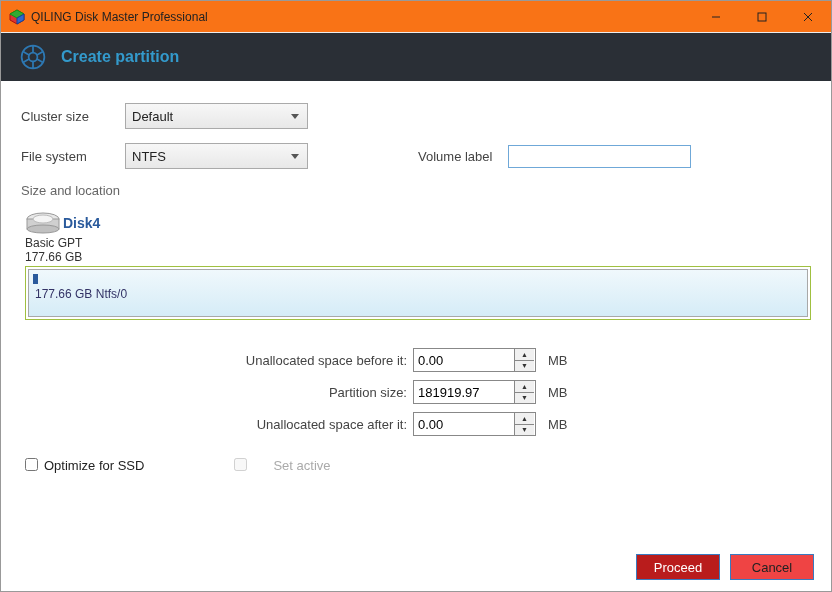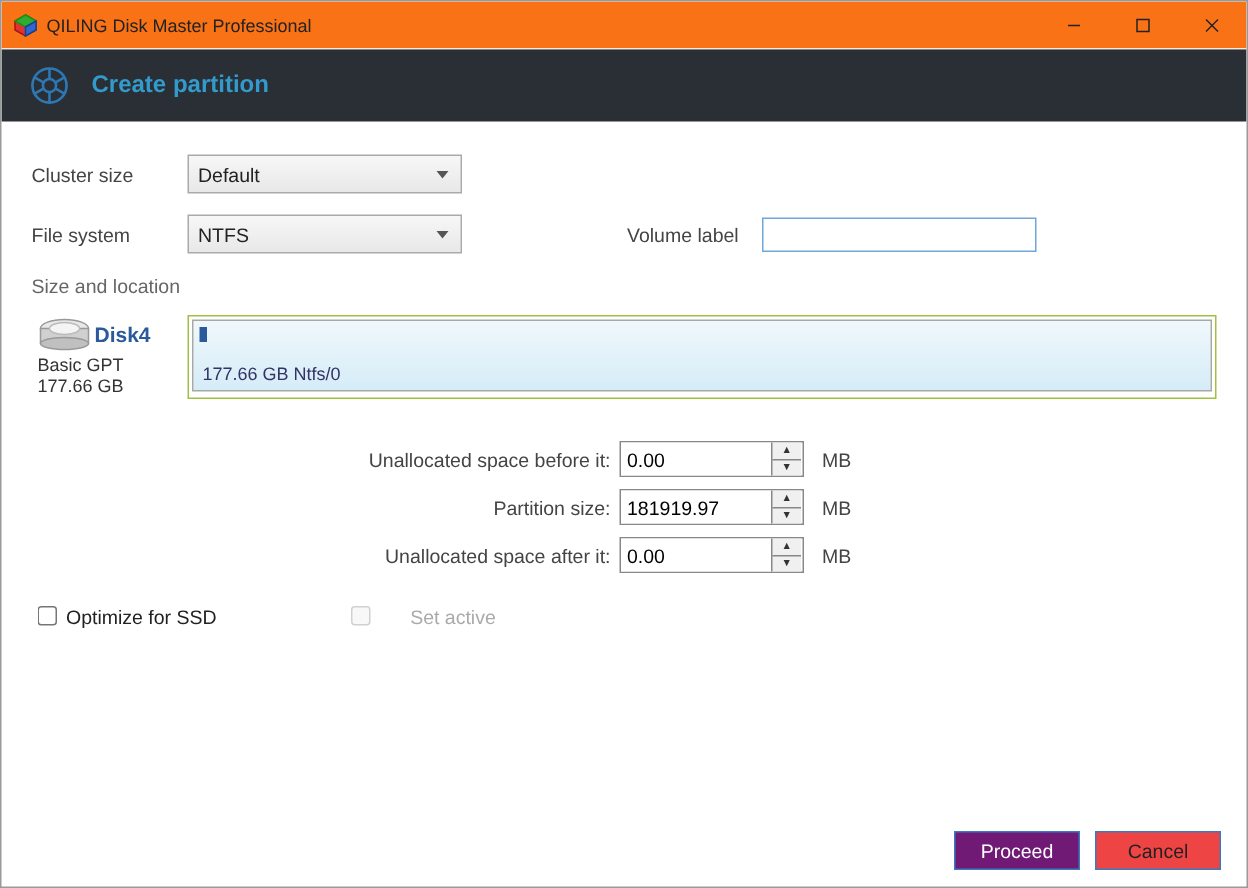--- a/index.html
+++ b/index.html
@@ -13,46 +13,46 @@
 .header .wheel { width: 28px; height: 28px; margin-right: 14px; }
 .header .header-title { color: #339acc; font-size: 16px; font-weight: 600; }
 .content { padding: 22px 20px 10px 20px; }
 .row { display: flex; align-items: center; margin-bottom: 14px; }
 .row .lbl { width: 104px; font-size: 13px; color: #444; }
 .row .lbl2 { width: 90px; font-size: 13px; color: #444; margin-left: 110px; }
 .combo { width: 183px; height: 26px; border: 1px solid #aaa; background: linear-gradient(#f7f7f7,#e8e8e8); display: flex; align-items: center; padding: 0 6px; font-size: 13px; color: #222; cursor: pointer; position: relative; }
 .combo::after { content: ""; position: absolute; right: 8px; top: 10px; border-left: 4px solid transparent; border-right: 4px solid transparent; border-top: 5px solid #555; }
 .textinput { width: 183px; height: 23px; border: 1px solid #6fa8d8; background: #fff; padding: 0 4px; font-size: 13px; }
 .section-label { font-size: 13px; color: #666; margin: 10px 0 12px 0; }
-.diskpanel { display: flex; border: 0; }
+.diskpanel { display: flex; border: 0; flex-direction: column; }
 .diskinfo { width: 100px; padding: 2px 0 2px 4px; }
 .diskinfo .hdd-icon { width: 36px; height: 22px; }
 .diskinfo .diskname { color: #2a5a9c; font-weight: 600; font-size: 14px; display: inline; margin-left: 2px; }
 .diskinfo .disktype { font-size: 12px; color: #333; margin-top: 2px; }
 .disksize { font-size: 12px; color: #333; }
 .partbox { flex: 1; border: 1px solid #a0c040; margin-left: 4px; padding: 2px; }
 .partbox-inner { border: 1px solid #a8a8a8; background: linear-gradient(#f0f8fc, #d5ecf7); height: 48px; position: relative; padding: 2px; }
 .partbox-inner .marker { position: absolute; left: 4px; top: 4px; width: 5px; height: 10px; background: #2a5a9c; }
-.partbox-inner .partlabel { position: absolute; left: 6px; bottom: 4px; font-size: 12px; color: #336; }
+.partbox-inner .partlabel { position: absolute; left: 6px; bottom: 15px; font-size: 12px; color: #336; }
 .sizegrid { margin-top: 28px; }
 .sr { display: flex; align-items: center; margin-bottom: 8px; height: 24px; }
 .sr .sr-lbl { width: 392px; text-align: right; font-size: 13px; color: #444; padding-right: 6px; }
 .spinner { width: 123px; height: 24px; display: flex; border: 1px solid #888; }
 .spinner input { border: none; width: 100px; padding: 0 4px; font-size: 13px; outline: none; }
 .spinner .arrows { width: 20px; border-left: 1px solid #888; display: flex; flex-direction: column; background: #f0f0f0; }
 .spinner .ar { flex: 1; display: flex; align-items: center; justify-content: center; font-size: 7px; color: #333; cursor: pointer; }
 .spinner .ar:first-child { border-bottom: 1px solid #888; }
 .sr .unit { margin-left: 12px; font-size: 13px; color: #444; }
 .checks { display: flex; gap: 90px; margin-top: 22px; padding-left: 4px; }
 .chk { display: flex; align-items: flex-start; font-size: 13px; color: #222; cursor: pointer; }
 .chk input { margin-right: 6px; width: 13px; height: 13px; }
 .chk.disabled { color: #aaa; cursor: default; gap: 20px; }
 .footer { position: absolute; bottom: 12px; right: 18px; display: flex; gap: 10px; }
 .btn { width: 84px; height: 26px; border: 1px solid #3a7abf; font-size: 13px; display: flex; align-items: center; justify-content: center; cursor: pointer; }
-.btn.primary { background: #701a75; color: #fff; }
+.btn.primary { background: #b91c1c; color: #fff; }
 .btn.secondary { background: #ef4444; color: #222; }
 </style>
 </head>
 <body>
 
 <div class="titlebar">
   <svg class="app-icon" viewBox="0 0 16 16">
     <polygon points="8,1 15,5 15,11 8,15 1,11 1,5" fill="#d33" stroke="#a11"></polygon>
     <polygon points="8,1 15,5 8,9 1,5" fill="#3a3" stroke="#191"></polygon>
     <polygon points="8,9 15,5 15,11 8,15" fill="#36c" stroke="#149"></polygon>

